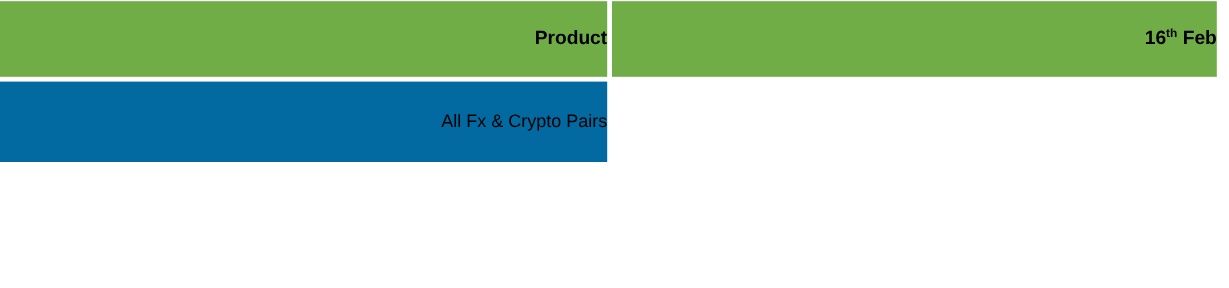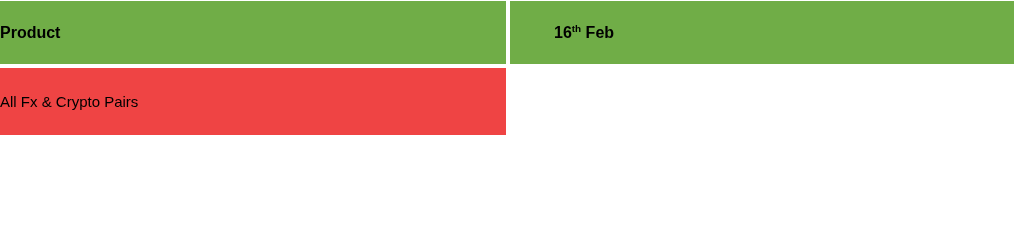--- a/index.html
+++ b/index.html
@@ -34,21 +34,21 @@
   }
 
   .body-row {
     height: 67px;
     margin-top: 4px;
   }
 
   .cell {
     display: flex;
     align-items: center;
-    justify-content: flex-start;
+    justify-content: flex-end;
     box-sizing: border-box;
     text-align: center;
     color: #000000;
     line-height: 1.2;
   }
 
   .col-product {
     width: 506px;
     flex: 0 0 506px;
   }
@@ -59,21 +59,21 @@
     margin-left: 4px;
   }
 
   .header-row .cell {
     background: #70AD47;
     font-size: 16px;
     font-weight: bold;
   }
 
   .body-row .cell {
-    background: #ef4444;
+    background: #0369a1;
     font-size: 15px;
     font-weight: normal;
   }
 
   .date-label {
     white-space: pre;
     margin-left: 44px;
   }
 
   .ordinal-suffix {

